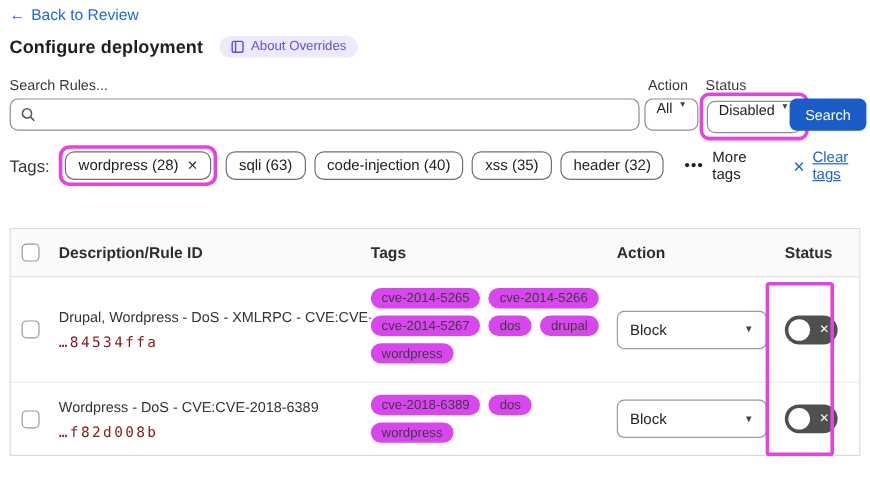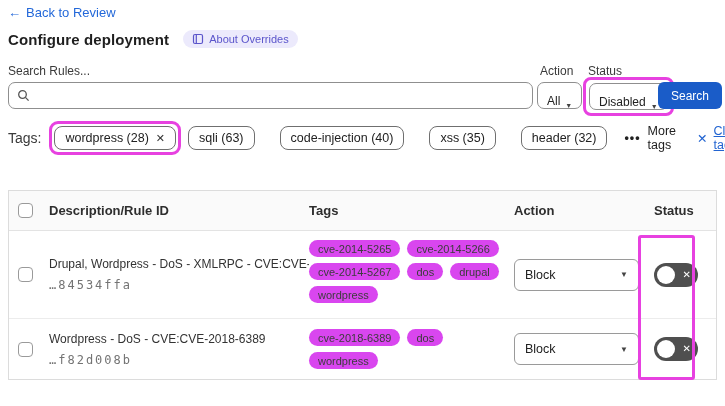--- a/index.html
+++ b/index.html
@@ -15,52 +15,52 @@
   .about-badge { display:inline-flex; align-items:center; gap:5px; background:#eceafc; color:#5b55cb;
     font-size:11px; padding:3px 9px; border-radius:10px; cursor:pointer; }
 
   
   .filter-label { position:absolute; font-size:12px; color:#3a3a3a; top:64px; }
   .lbl-search { left:8px; } .lbl-action { left:540px; } .lbl-status { left:588px; }
   .search-box { position:absolute; left:8px; top:82px; width:525px; height:27px; border:1px solid #8f8f8f;
     border-radius:7px; display:flex; align-items:center; padding:0 8px; background:#fff; }
   .search-box input { border:none; outline:none; flex:1; font-size:12px; margin-left:6px; background:transparent; }
   .dd { height:27px; border:1px solid #8f8f8f; border-radius:7px; background:#fff; display:inline-flex;
-    align-items:flex-end; gap:5px; padding:0 9px; font-size:12px; color:#222; cursor:pointer; }
+    align-items:flex-start; gap:5px; padding:0 9px; font-size:12px; color:#222; cursor:pointer; }
   .dd .caret { font-size:7px; color:#444; transform:translateY(1px); }
   .dd-action { position:absolute; left:537px; top:82px; }
   .status-hl { position:absolute; left:583px; top:77px; border:3px solid #e741e0; border-radius:8px; padding:3px; background:#fff; }
   .btn-search { position:absolute; left:658px; top:82px; width:64px; height:27px; background:#1a5cc8; color:#fff;
     font-size:12px; border:none; border-radius:6px; cursor:pointer; font-family:inherit; }
 
   
   .tags-bar { position:absolute; left:8px; top:121px; display:flex; align-items:center; }
   .tags-label { font-size:14px; color:#3a3a3a; margin-right:8px; }
   .tag-hl { border:3px solid #e741e0; border-radius:9px; padding:2px; margin-right:7px; background:#fff; }
   .tag-pill { display:inline-flex; align-items:center; gap:7px; border:1.5px solid #6f6f6f; border-radius:8px;
     background:#fff; padding:4px 10px; font-size:12.5px; color:#222; cursor:pointer; white-space:nowrap; }
-  .tag-pill + .tag-pill { margin-left:25px; }
+  .tag-pill + .tag-pill { margin-left:7px; }
   .pill-x { font-size:11px; color:#333; }
   .more-tags { display:inline-flex; align-items:center; gap:7px; font-size:12.5px; color:#222; margin-left:17px; cursor:pointer; }
   .more-tags .dots { font-weight:bold; letter-spacing:1px; }
   .clear-tags { display:inline-flex; align-items:center; gap:6px; font-size:12.5px; color:#2264d1; margin-left:21px; cursor:pointer; }
   .clear-tags .link-text { text-decoration:underline; }
 
   
   .rules-table { position:absolute; left:8px; top:190px; width:709px; border:1px solid #dcdcdc; background:#fff; }
   .t-row { display:grid; grid-template-columns:32px 268px 205px 132px 1fr; align-items:center; }
   .t-head { height:40px; background:#fafafa; border-bottom:1px solid #e3e3e3; }
   .t-head .th { font-size:13px; font-weight:bold; color:#2e2e2e; }
   .t-body-row1 { height:88px; border-bottom:1px solid #ececec; }
   .t-body-row2 { height:60px; }
   .cell-check { display:flex; justify-content:center; }
   .checkbox { width:15px; height:15px; border:1.5px solid #9a9a9a; border-radius:4px; background:#fff; cursor:pointer; }
   .cell-desc { padding-left:8px; font-size:12px; color:#333; overflow:hidden; }
   .desc-line { white-space:nowrap; overflow:hidden; }
-  .rule-id { font-family:"DejaVu Sans Mono","Liberation Mono",monospace; font-size:12px; letter-spacing:2px; margin-top:7px; color:#737373; }
+  .rule-id { font-family:"DejaVu Sans Mono","Liberation Mono",monospace; font-size:12px; letter-spacing:2px; margin-top:7px; color:#7f1d1d; }
   .cell-tags { display:flex; flex-wrap:wrap; gap:6px 7px; padding-right:10px; align-self:start; padding-top:9px; }
   .row2 .cell-tags { align-self:center; padding-top:0; }
   .mini-tag { background:#d946ef; color:#3c3c3c; font-size:11px; padding:2.5px 9px; border-radius:9px; white-space:nowrap; }
   .cell-action { }
   .action-select { width:125px; height:32px; border:1px solid #9a9a9a; border-radius:6px; background:#fff;
     display:flex; align-items:center; justify-content:space-between; padding:0 10px; font-size:12.5px; color:#222; cursor:pointer; }
   .action-select .caret { font-size:8px; color:#444; }
   .cell-status { padding-left:8px; }
   .toggle { position:relative; width:44px; height:24px; border-radius:12px; background:#4f4f4f; cursor:pointer; }
   .toggle .knob { position:absolute; left:3px; top:3px; width:18px; height:18px; border-radius:50%; background:#fff; }

